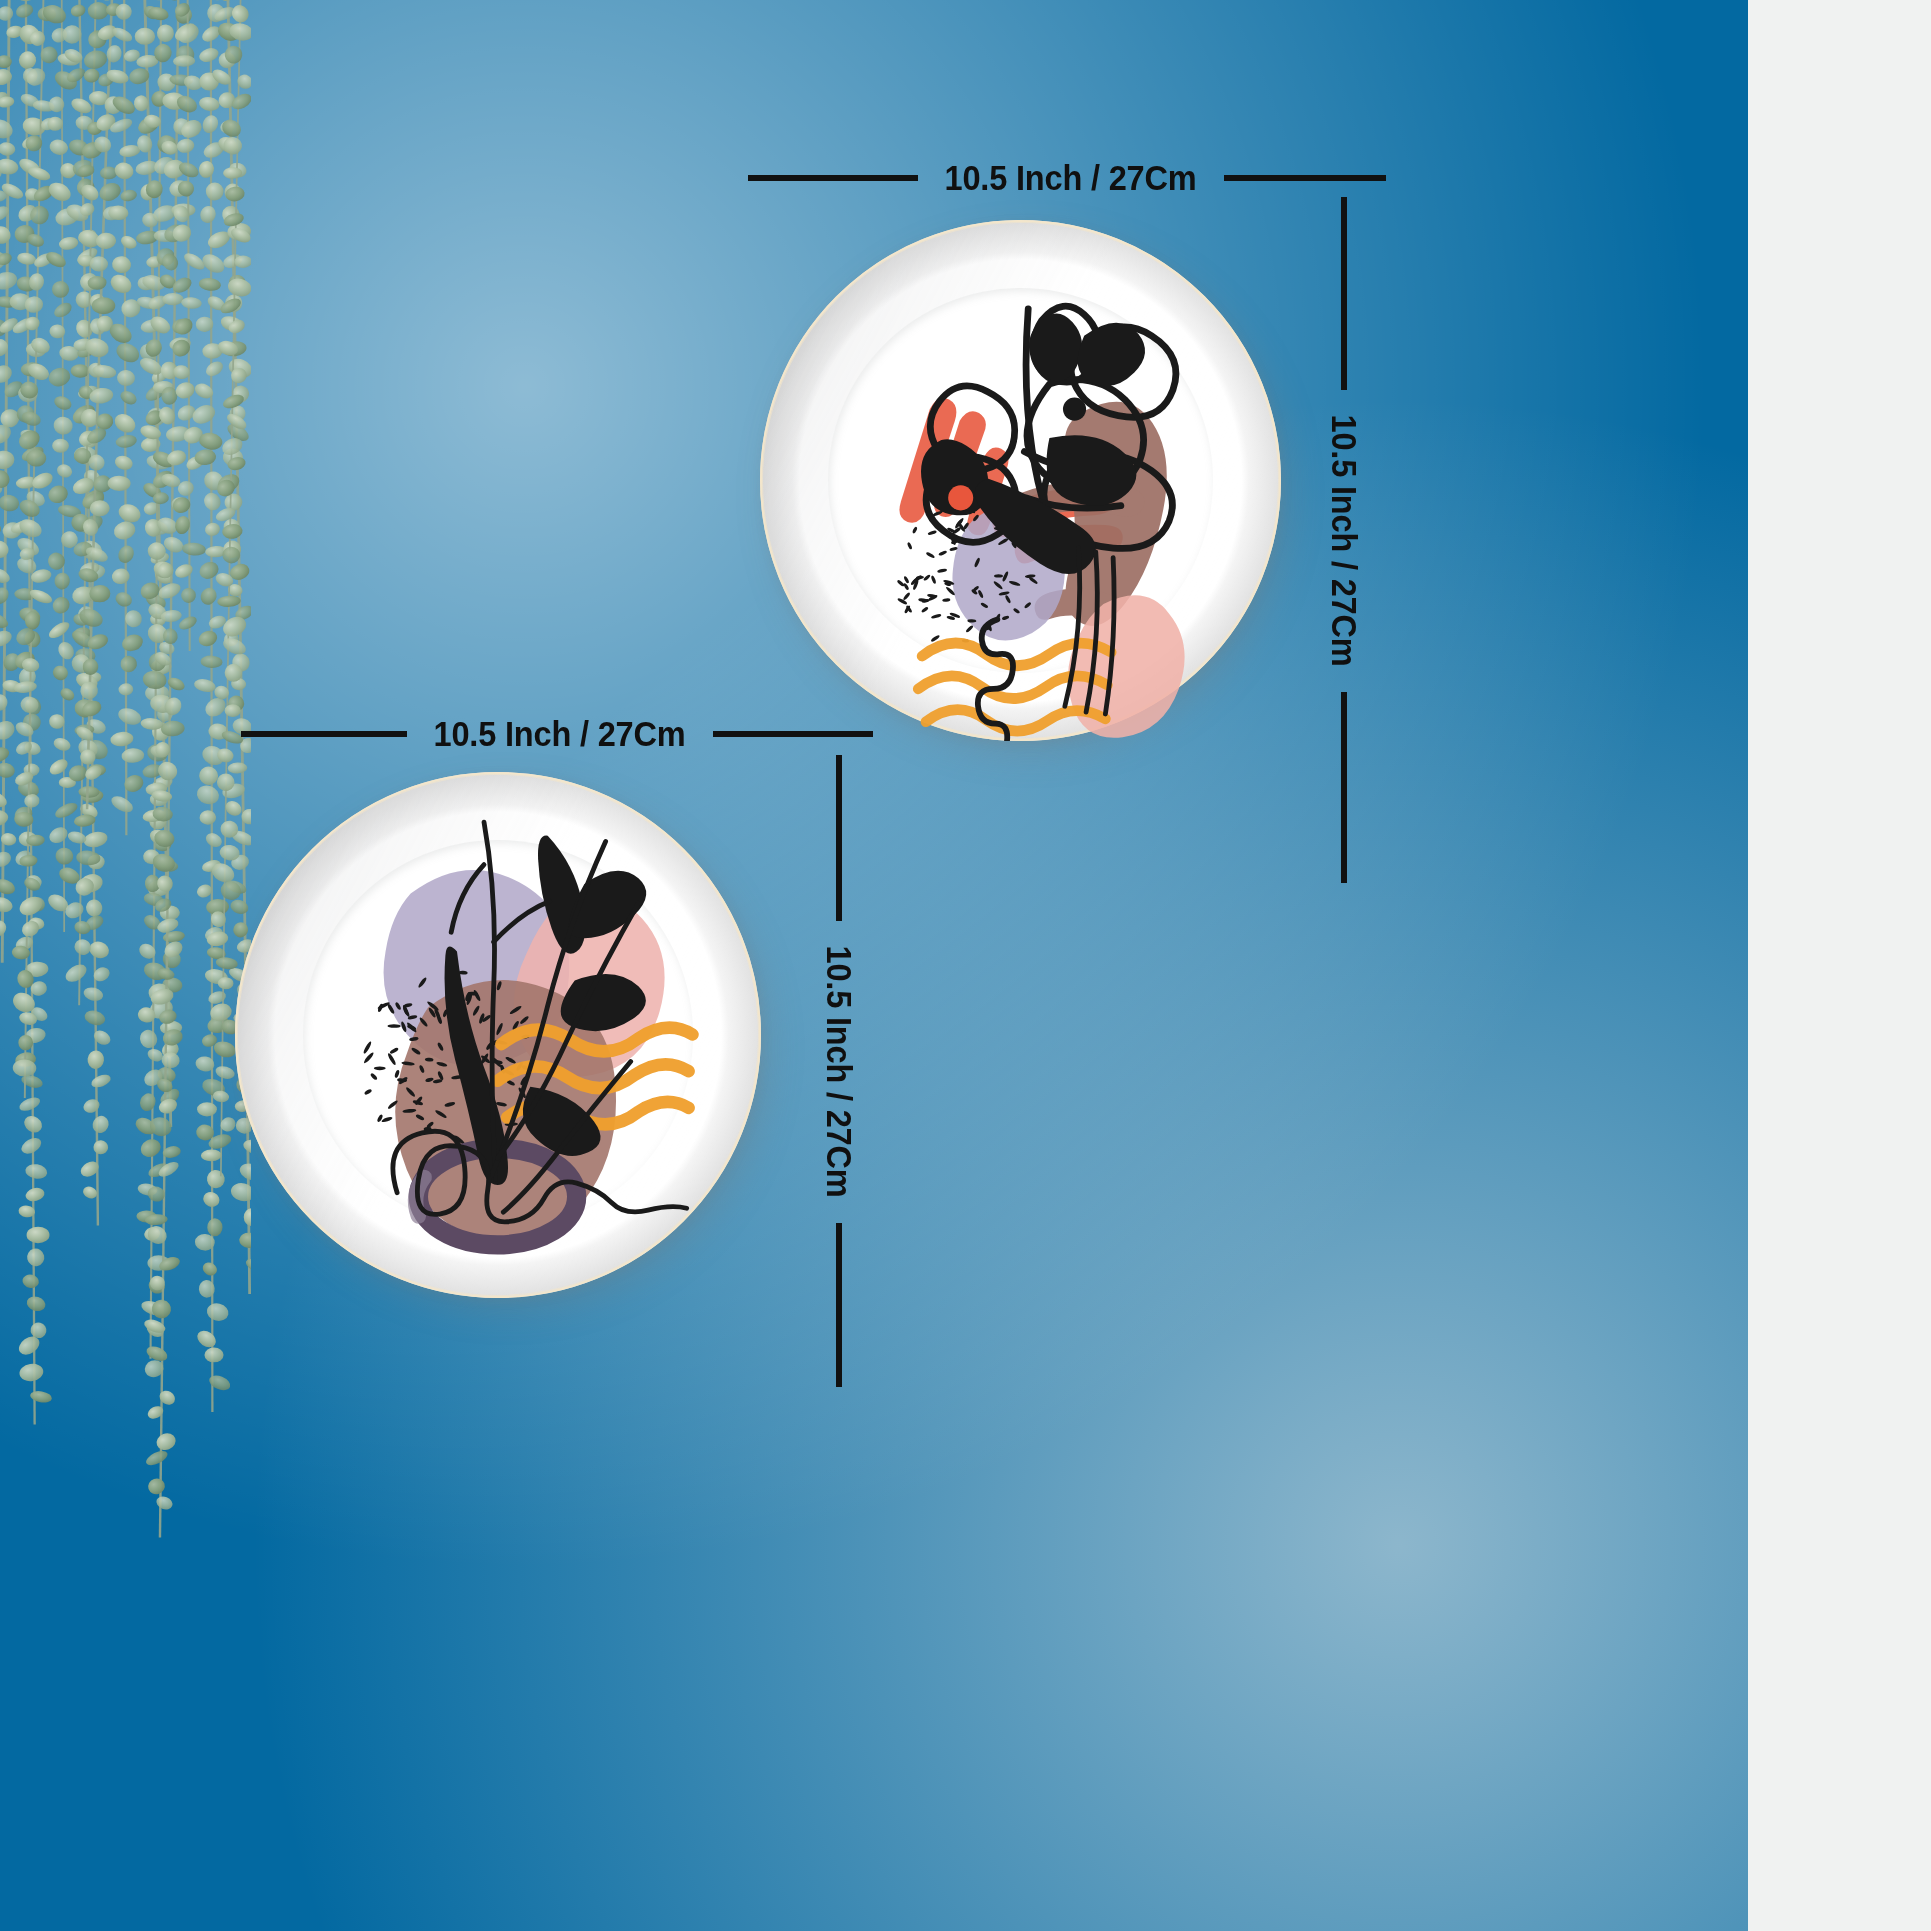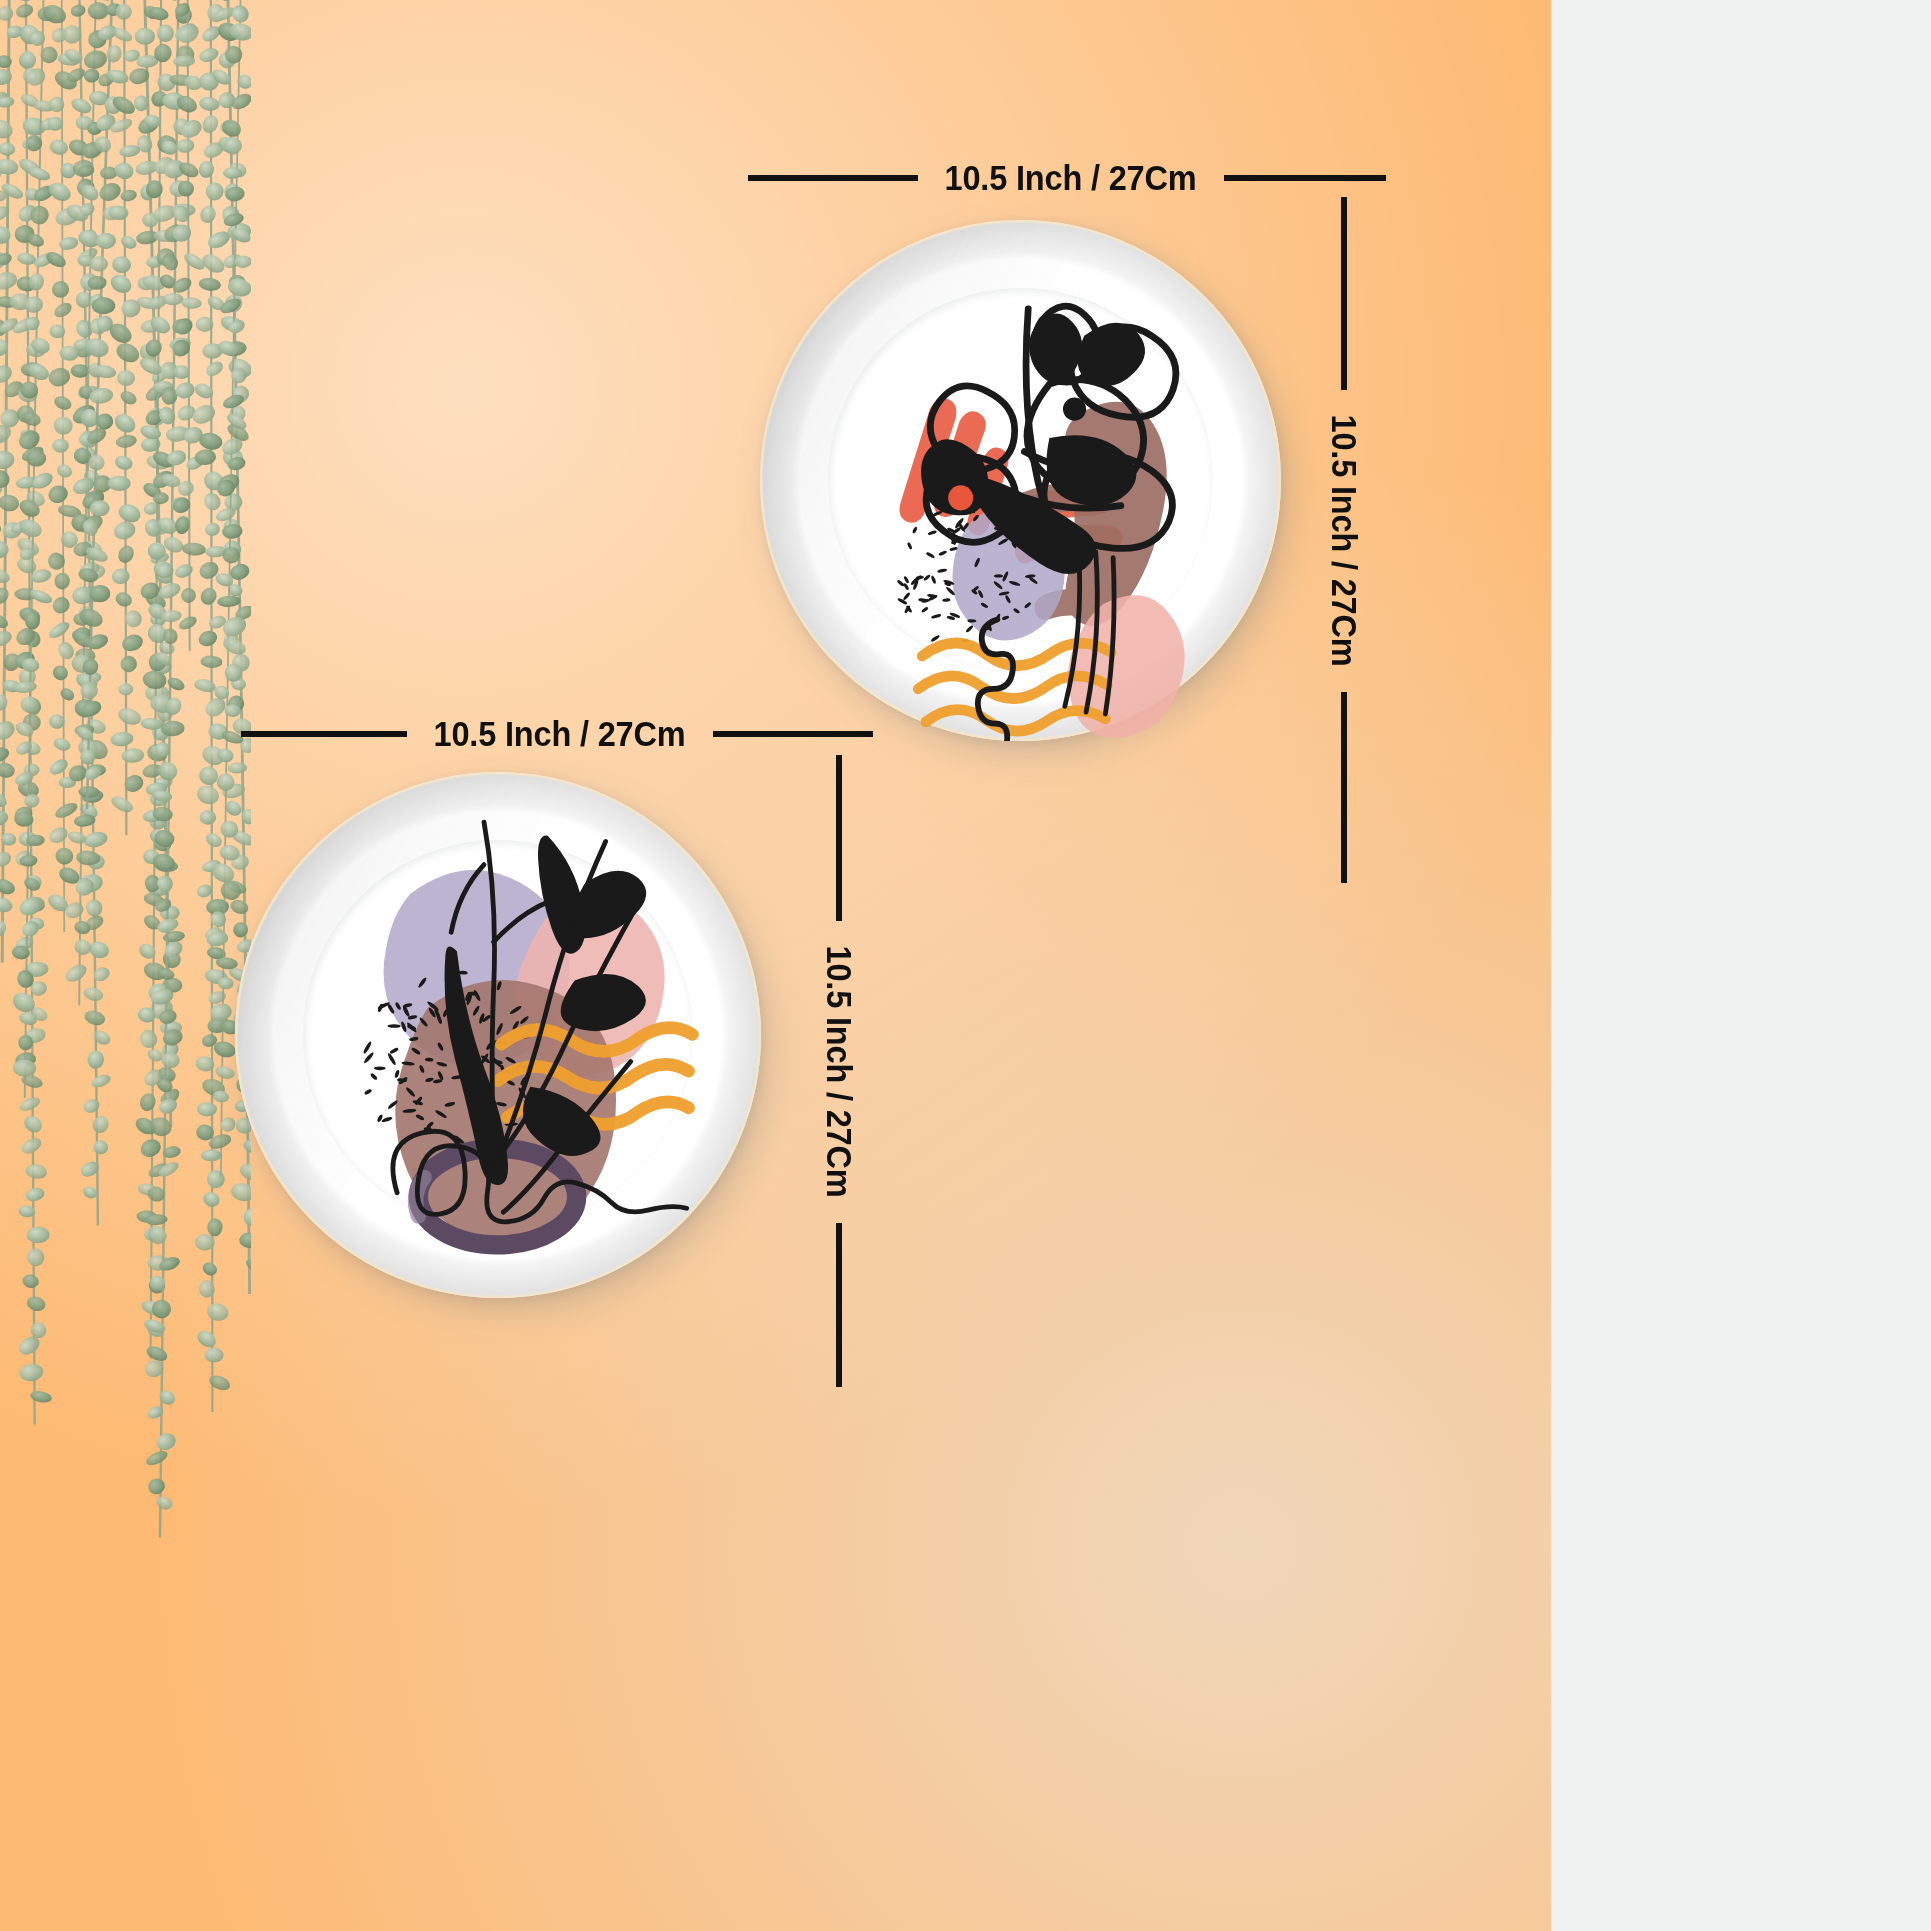--- a/index.html
+++ b/index.html
@@ -2,21 +2,21 @@
 <html><head>
 <meta charset="utf-8">
 <style>
   html,body{margin:0;padding:0;}
   body{
     width:1931px;height:1931px;
     background:#f0f2f1;
     font-family:"Liberation Sans", sans-serif;
     overflow:hidden;
   }
-  #stage{position:relative;width:1551px;height:1931px;overflow:hidden;background:#fdba74;}
+  #stage{position:relative;width:1748px;height:1931px;overflow:hidden;background:#0369a1;}
 
   
   .wall-texture{
     position:absolute;inset:0;
     background:
       radial-gradient(circle at 30% 20%, rgba(255,255,255,.55), rgba(255,255,255,0) 60%),
       radial-gradient(circle at 80% 80%, rgba(232,234,233,.6), rgba(255,255,255,0) 55%);
     pointer-events:none;
   }
 

